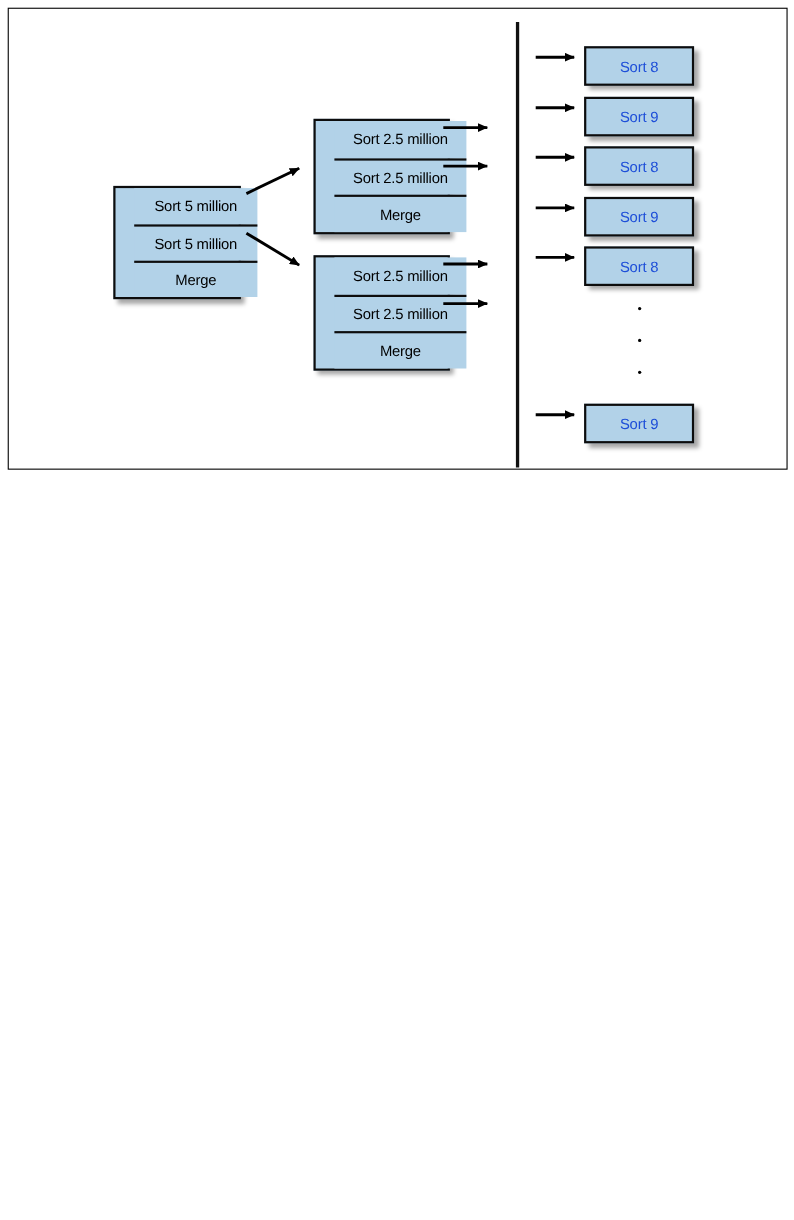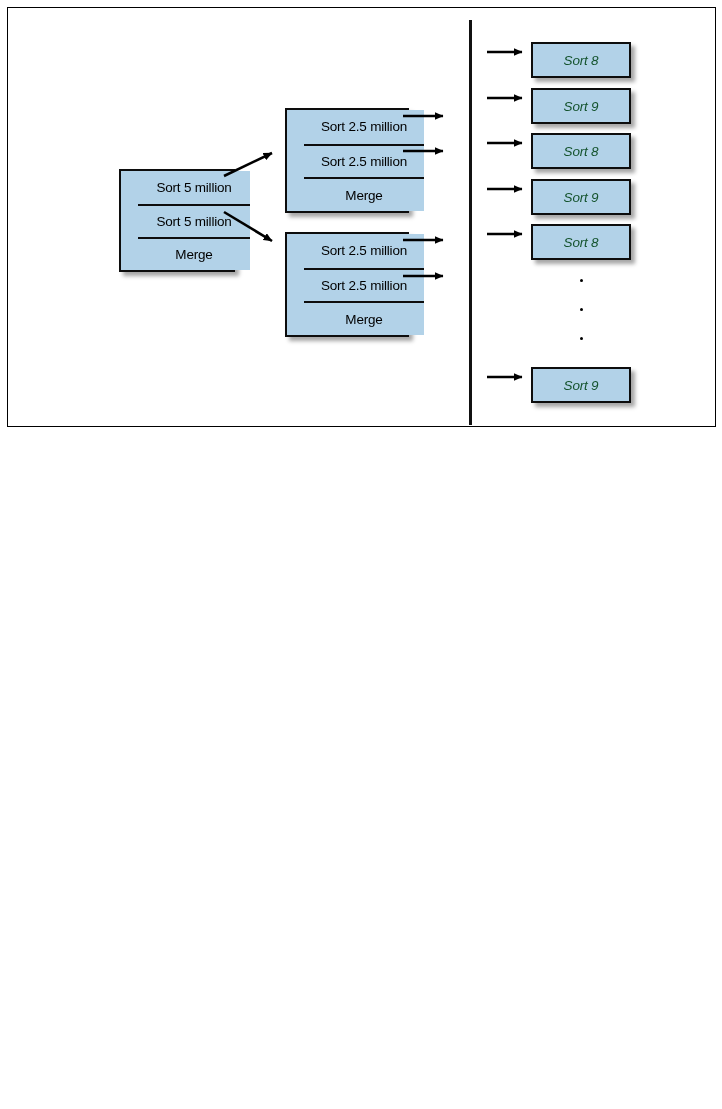--- a/index.html
+++ b/index.html
@@ -57,21 +57,21 @@
     letter-spacing: -0.2px;
     white-space: nowrap;
     margin-left: 17px;
   }
   .node-row + .node-row {
     border-top: 2.5px solid #0d0d0d;
   }
 
   
   #box-left {
-    left: 111px;
+    left: 95px;
     top: 161px;
     width: 116px;
     height: 103px;
   }
   #box-left .node-row { height: 33.33%; }
 
   
   #box-mid-1 {
     left: 277px;
     top: 100px;
@@ -93,23 +93,22 @@
     width: 100px;
     height: 36px;
     box-sizing: border-box;
     border: 2.5px solid #0d0d0d;
     background: #b2d2e8;
     box-shadow: 4px 4px 4px rgba(0,0,0,0.35);
     display: flex;
     align-items: center;
     justify-content: center;
     font-size: 13.5px;
-    color: #14532d;
+    color: #1d4ed8;
     letter-spacing: -0.2px;
-    font-style: italic;
   }
 
   
   #arrow-layer {
     position: absolute;
     left: 0;
     top: 0;
     width: 722px;
     height: 440px;
     pointer-events: none;

